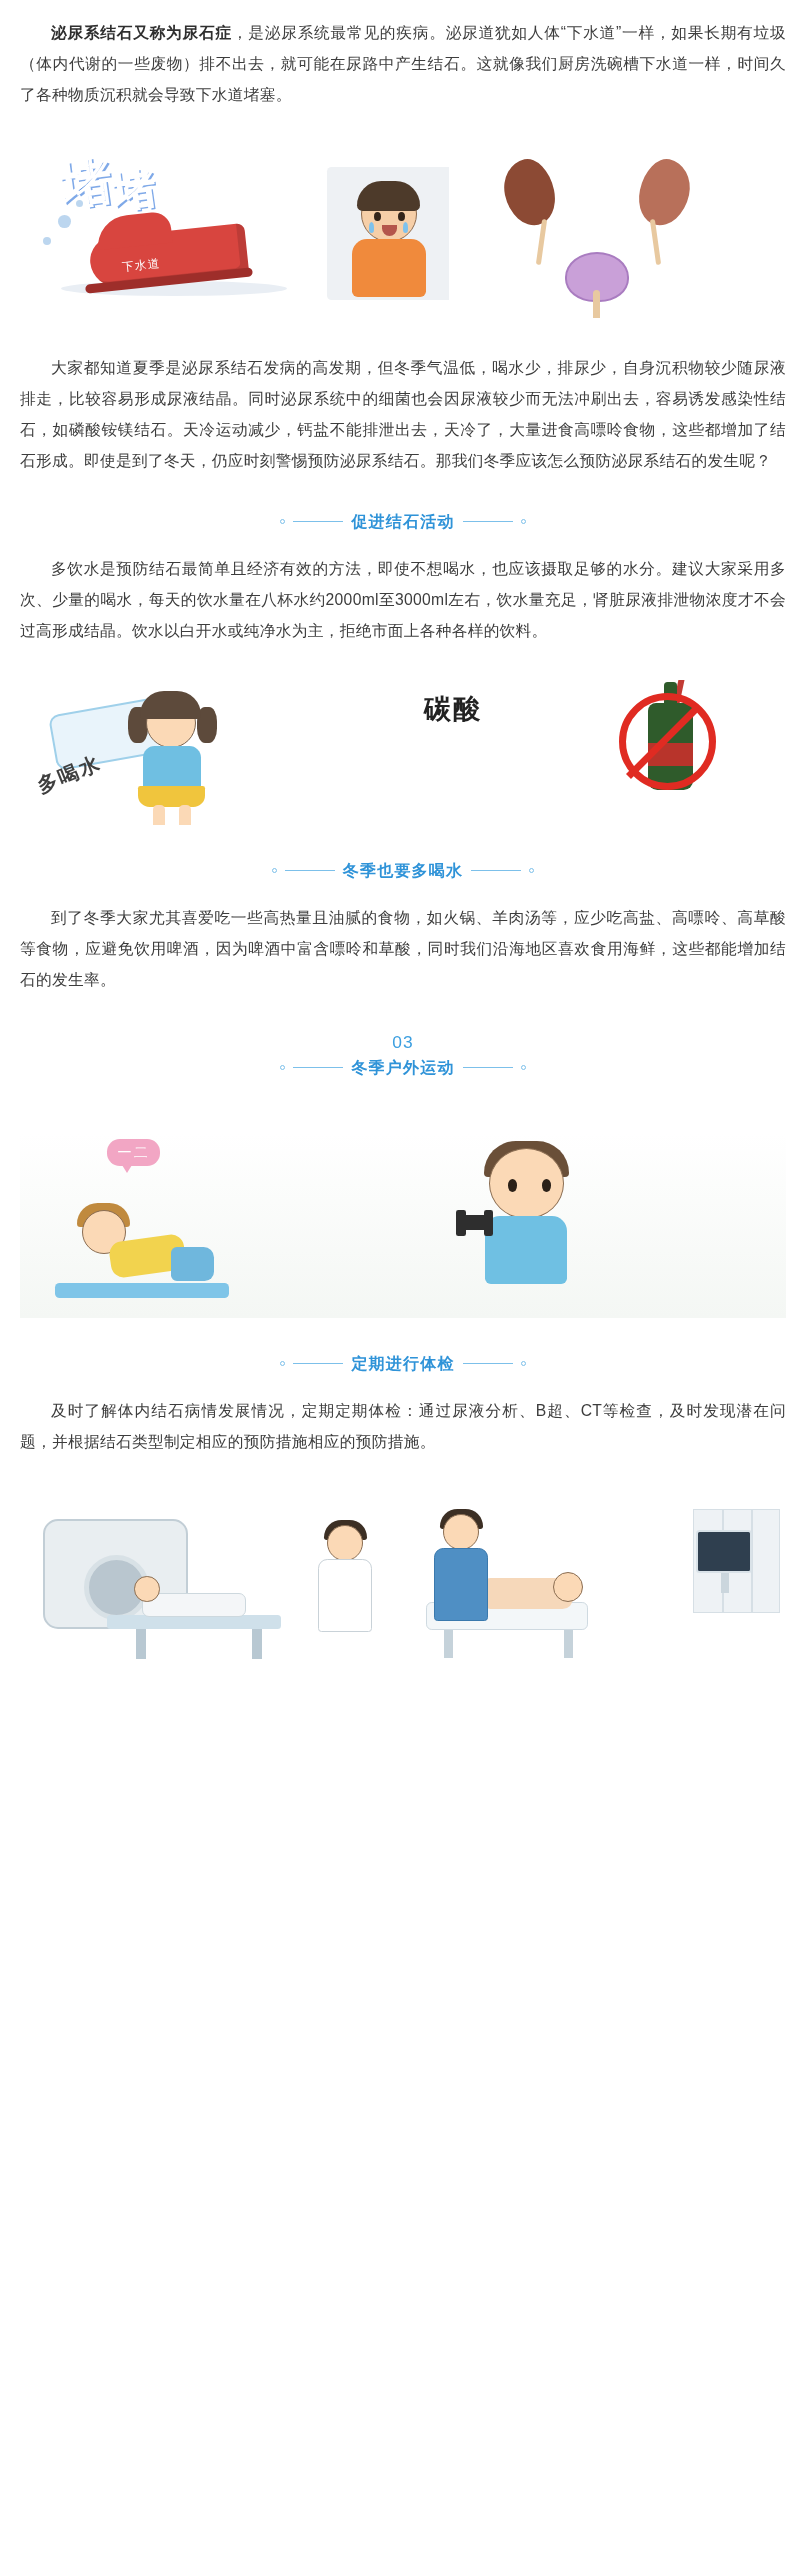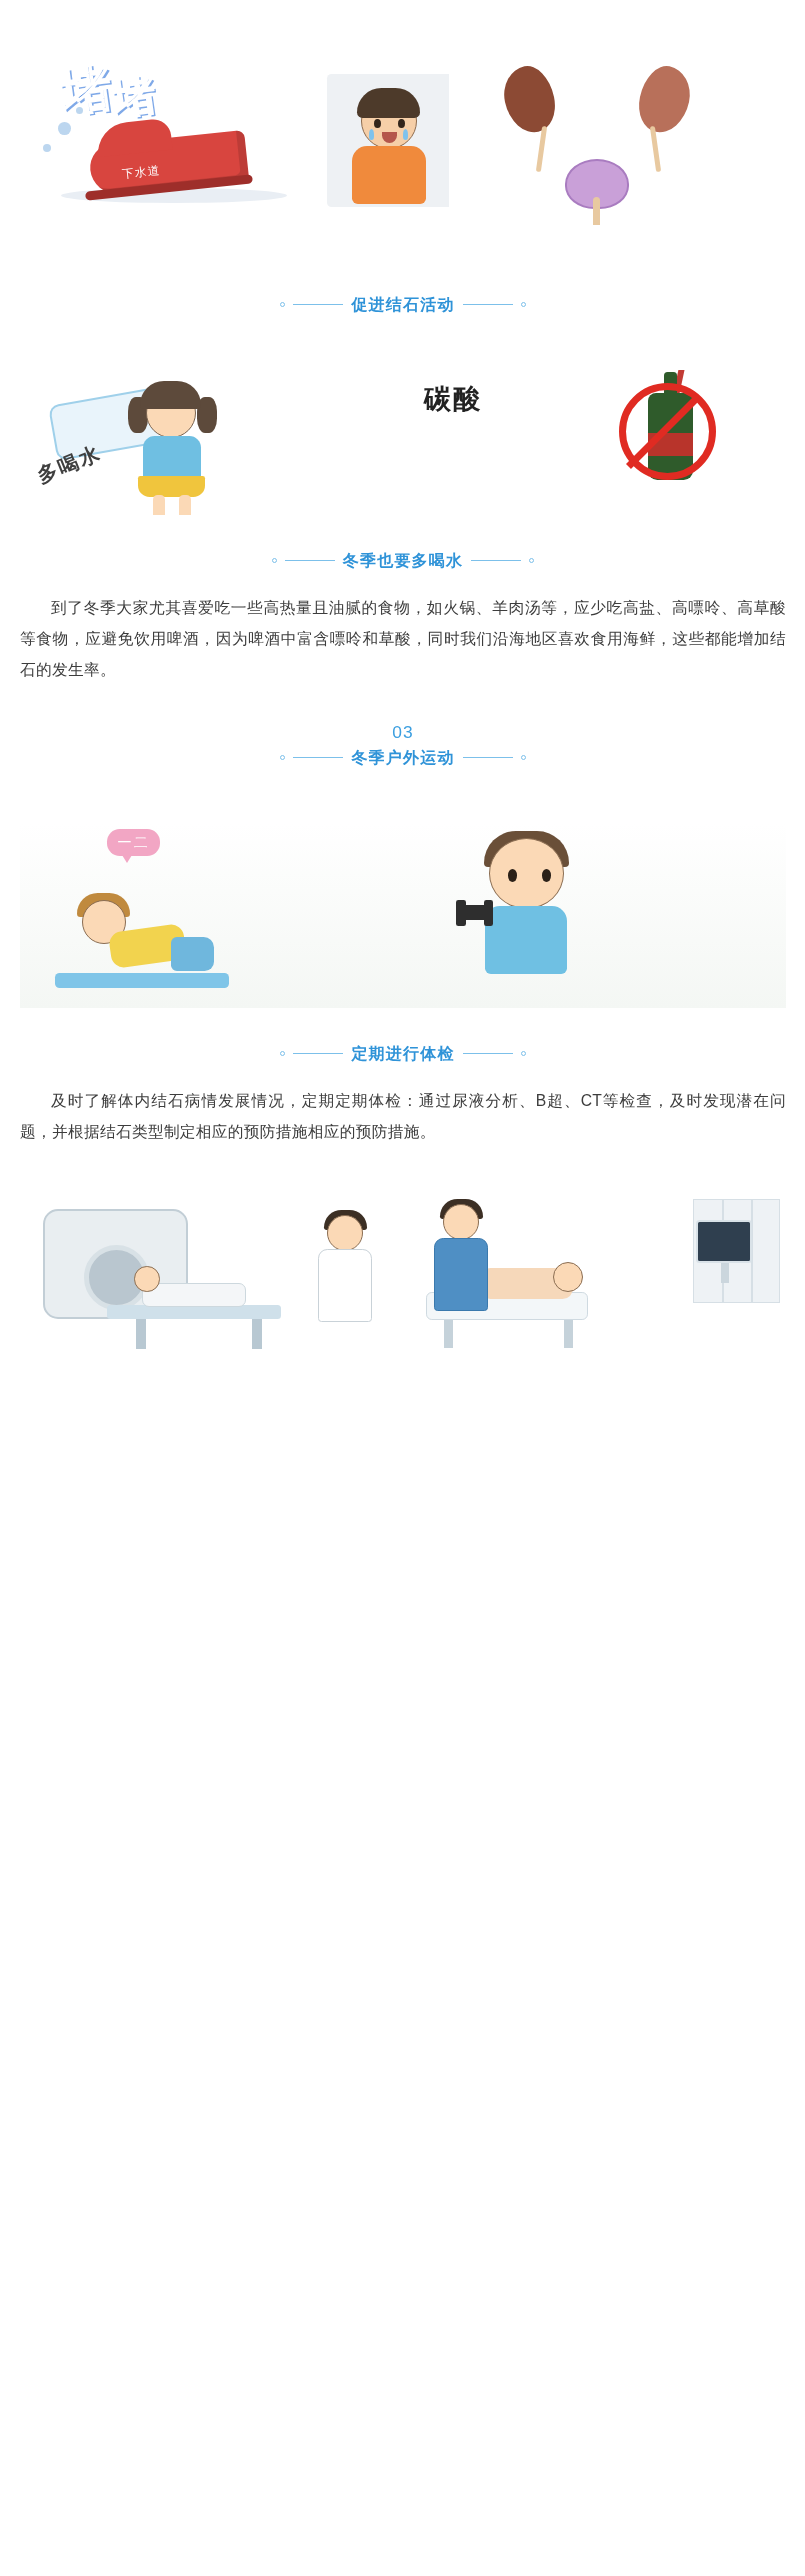--- a/index.html
+++ b/index.html
@@ -631,20 +631,23 @@
     background: #d6dfe5;
   }
   .screen-divider:before { left: 28px; }
   .screen-divider:after { left: 57px; }
 </style>
 </head>
 <body>
 
 <div class="page">
 
+  <p class="para indent lead">
+    <strong>泌尿系结石又称为尿石症</strong><span>，是泌尿系统最常见的疾病。泌尿道犹如人体“下水道”一样，如果长期有垃圾（体内代谢的一些废物）排不出去，就可能在尿路中产生结石。这就像我们厨房洗碗槽下水道一样，时间久了各种物质沉积就会导致下水道堵塞。</span>
+  </p>
 
   <div class="block-gap"></div>
 
   <div class="illus illus-1">
     <div class="left">
       <div class="wall"></div>
       <div class="zhu-char" style="left:41px; top:5.8px;">堵</div>
       <div class="zhu-char" style="left:93px; top:17.4px; font-size:42px; color:#1f5fc0;">堵</div>
       <div class="splash" style="left:38px; top:71px; width:12.8px; height:12.8px;"></div>
       <div class="splash" style="left:23px; top:93px; width:8px; height:8px;"></div>
@@ -671,35 +674,37 @@
         <div class="ureter" style="left:90px; top:75px; height:46px; transform:rotate(8deg);"></div>
         <div class="ureter" style="left:204px; top:75px; height:46px; transform:rotate(-8deg);"></div>
         <div class="bladder" style="left:116px; top:108px;"></div>
         <div class="urethra" style="left:144px; top:146px;"></div>
       </div>
     </div>
   </div>
 
   <div class="block-gap"></div>
 
+  <p class="para indent">大家都知道夏季是泌尿系结石发病的高发期，但冬季气温低，喝水少，排尿少，自身沉积物较少随尿液排走，比较容易形成尿液结晶。同时泌尿系统中的细菌也会因尿液较少而无法冲刷出去，容易诱发感染性结石，如磷酸铵镁结石。天冷运动减少，钙盐不能排泄出去，天冷了，大量进食高嘌呤食物，这些都增加了结石形成。即使是到了冬天，仍应时刻警惕预防泌尿系结石。那我们冬季应该怎么预防泌尿系结石的发生呢？</p>
 
   <div class="block-gap"></div>
 
   <div class="section-head">
     <div class="section-title-row">
       <span class="sec-dot"></span>
       <span class="sec-line"></span>
       <span class="sec-label">促进结石活动</span>
       <span class="sec-line"></span>
       <span class="sec-dot"></span>
     </div>
   </div>
 
   <div class="block-gap-sm"></div>
 
+  <p class="para indent">多饮水是预防结石最简单且经济有效的方法，即使不想喝水，也应该摄取足够的水分。建议大家采用多次、少量的喝水，每天的饮水量在八杯水约2000ml至3000ml左右，饮水量充足，肾脏尿液排泄物浓度才不会过高形成结晶。饮水以白开水或纯净水为主，拒绝市面上各种各样的饮料。</p>
 
   <div class="block-gap"></div>
 
   <div class="illus illus-2">
     <div class="half">
       <div class="water-jug"></div>
       <div class="girl">
         <div class="girl-tail" style="left:4.6px;"></div>
         <div class="girl-tail" style="left:74px;"></div>
         <div class="girl-head"></div>

